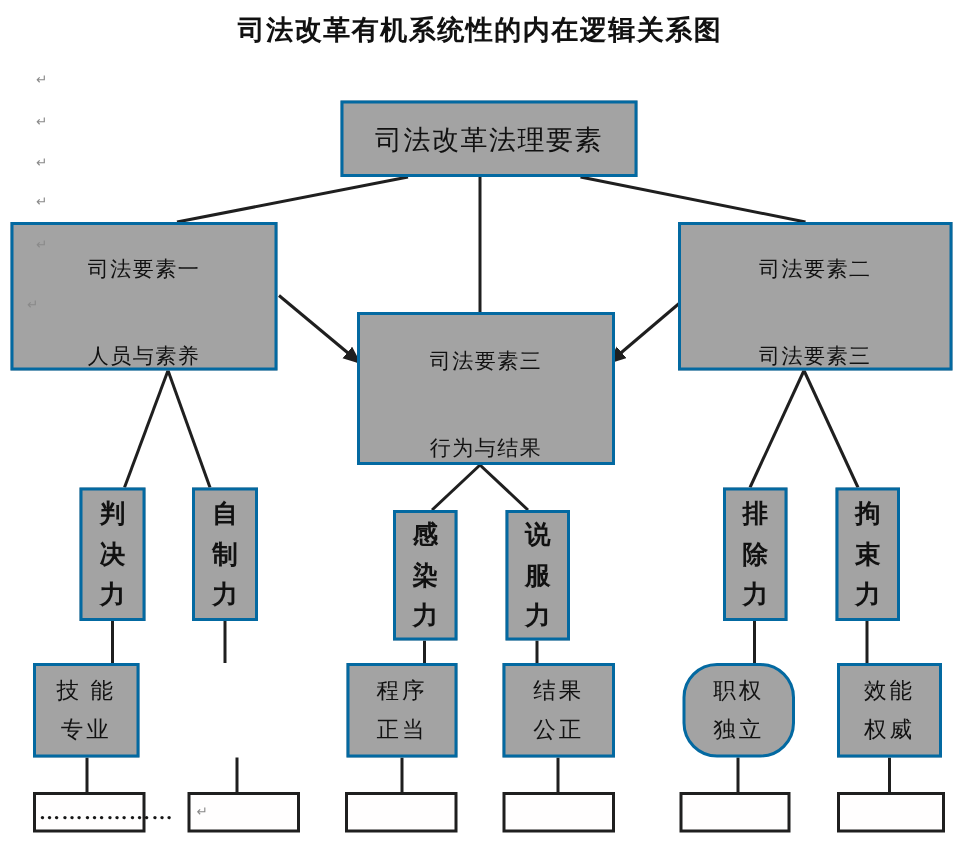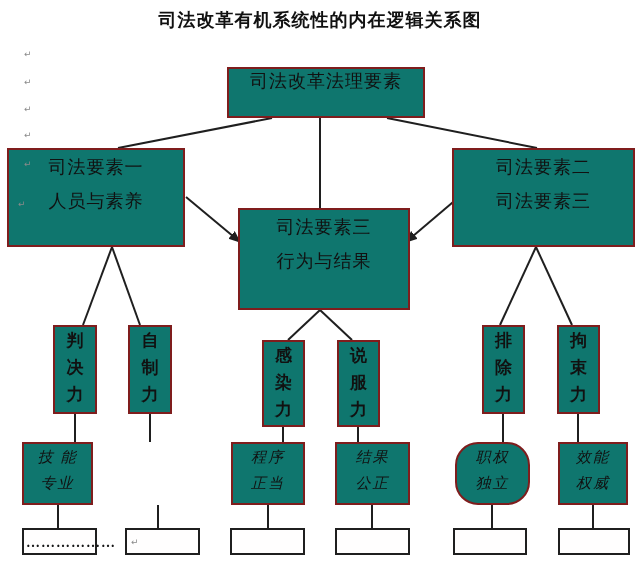--- a/index.html
+++ b/index.html
@@ -6,34 +6,34 @@
   .canvas{
     position:relative;width:640px;height:562px;background:#ffffff;overflow:hidden;
     font-family:"Liberation Serif","DejaVu Serif",serif;color:#111;
   }
   .title{
     position:absolute;left:0;top:8px;width:640px;text-align:center;
     font-size:18px;font-weight:700;letter-spacing:1px;color:#111;
   }
   .wires{position:absolute;left:0;top:0;width:640px;height:562px;}
   .box{
-    position:absolute;border:2px solid #7f1d1d;background:#0f766e;
-    display:flex;flex-direction:column;justify-content:flex-start;align-items:center;
+    position:absolute;border:2px solid #0369a1;background:#a3a3a3;
+    display:flex;flex-direction:column;justify-content:center;align-items:center;
     box-sizing:border-box;text-align:center;
   }
   .lvl1{font-size:18px;letter-spacing:1px;}
-  .lvl2 .bl{display:block;font-size:18px;line-height:34px;letter-spacing:1px;}
+  .lvl2 .bl{display:block;font-size:14px;line-height:34px;letter-spacing:1px;margin-top:24px;}
   .force{font-weight:700;}
   .force .vtxt{
     display:block;width:22px;font-size:17px;line-height:27px;
     word-break:break-all;text-align:center;font-weight:700;
   }
   .quality .qtxt{
     display:block;font-size:15px;line-height:26px;letter-spacing:2px;
-    white-space:pre-line;text-align:center;font-style:italic;
+    white-space:pre-line;text-align:center;
   }
   .stub{position:absolute;border:2px solid #1f1f1f;background:#fffefe;box-sizing:border-box;}
   .pmark{
     position:absolute;font-family:"DejaVu Sans",sans-serif;
     font-size:9px;color:#8a8a8a;line-height:9px;
   }
   .dotted{
     position:absolute;font-size:14px;font-weight:700;letter-spacing:1px;
     color:#161616;line-height:14px;white-space:nowrap;
   }

